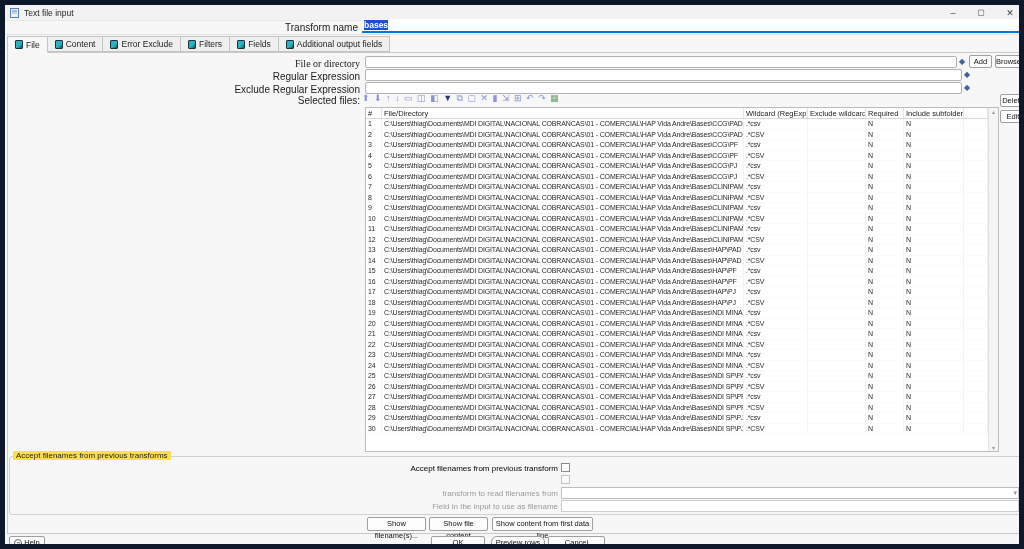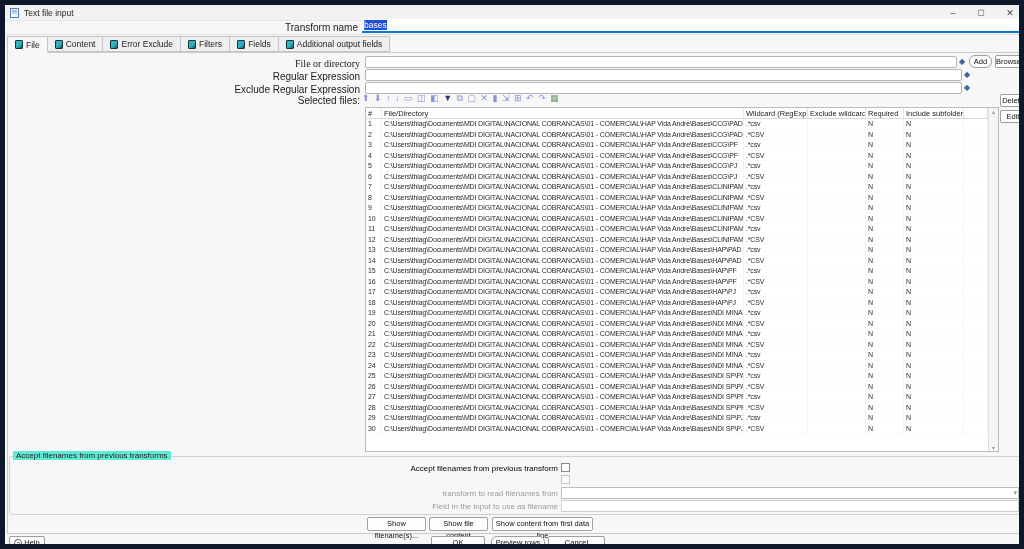--- a/index.html
+++ b/index.html
@@ -12,21 +12,21 @@
   .win-title { position:absolute; left:19px; top:3px; font-size:8.5px; color:#1f1f1f; }
   .winbtn { position:absolute; top:0; height:16px; text-align:center; line-height:16px; font-size:9px; color:#444; }
   .btn-min { left:934px; width:28px; }
   .btn-max { left:962px; width:28px; font-size:8px; }
   .btn-close { left:990px; width:30px; }
 
   
   .rlabel { position:absolute; text-align:right; font-size:10px; color:#1a1a1a; white-space:nowrap; }
   .tname-label { left:250px; top:17px; width:103px; }
   .tname-input { position:absolute; left:357px; top:14px; width:659px; height:14px; background:#fff; border-bottom:2px solid #0078d7; font-size:8.5px; line-height:13px; padding-left:2px; }
-  .tname-input .sel { background:#1d4ed8; color:#fff; }
+  .tname-input .sel { background:#1d4ed8; color:#fff;font-weight:bold; }
   .hdr-sep { position:absolute; left:0; top:29px; width:1024px; height:1px; background:#e0e0e0; }
 
   
   .tabs { position:absolute; left:2px; top:31px; display:flex; align-items:flex-start; z-index:3; }
   .tab { height:16px; display:flex; align-items:center; gap:3px; padding:0 7px; border:1px solid #c4c4c4; border-left:none; background:#efefef; font-size:8.5px; color:#222; }
   .tab:first-child { border-left:1px solid #c4c4c4; }
   .tab.active { height:17px; background:#f7f7f7; border-bottom:1px solid #f7f7f7; }
   .step-ico { display:inline-block; width:8px; height:9px; border:1px solid #16323f; border-radius:1px; background:linear-gradient(135deg,#2bb3c0 55%,#1d4f66); }
   .panel { position:absolute; left:2px; top:47px; width:1019px; height:482px; border:1px solid #c9c9c9; pointer-events:none; }
 
@@ -36,21 +36,21 @@
   .lab-exregex { left:150px; top:79px; width:205px; }
   .lab-selfiles { left:150px; top:90px; width:205px; }
   .tinput { position:absolute; background:#fff; border:1px solid #b4b4b4; border-radius:2px; height:12px; font-size:8px; padding:0 2px; }
   .in-file { left:360px; top:51px; width:592px; }
   .in-regex { left:360px; top:64px; width:597px; }
   .in-exregex { left:360px; top:77px; width:597px; }
   .diamond { position:absolute; font-size:8px; color:#44659b; line-height:8px; }
   .dm1 { left:954px; top:53px; } .dm2 { left:959px; top:66px; } .dm3 { left:959px; top:79px; }
 
   .pbtn { position:absolute; background:#fdfdfd; border:1px solid #9f9f9f; border-radius:2px; font-size:7.5px; color:#111; text-align:center; line-height:11px; height:13px; }
-  .btn-add { left:964px; top:50px; width:23px;border-radius:6px; }
+  .btn-add { left:964px; top:50px; width:23px; }
   .btn-browse { left:990px; top:50px; width:30px; }
   .btn-delete { left:995px; top:89px; width:26px; }
   .btn-edit { left:995px; top:105px; width:26px; }
 
   
   .ticons { position:absolute; left:357px; top:87px; height:12px; display:flex; align-items:center; gap:4.5px; }
   .ticon { font-size:9px; color:#8a93d6; line-height:12px; }
 
   
   .ftable { position:absolute; left:360px; top:102px; width:634px; height:345px; background:#fff; border:1px solid #bcbcbc; }
@@ -59,21 +59,21 @@
   .tbody { position:absolute; left:0; top:11px; right:10px; bottom:0; overflow:hidden; }
   .trow { display:flex; height:10.5px; border-bottom:1px solid #fafafa; }
   .tcell { font-size:7px; letter-spacing:-0.15px; color:#2a2a2a; line-height:10px; padding-left:2px; border-right:1px solid #f2f2f2; overflow:hidden; white-space:nowrap; }
   .c0 { width:16px; } .c1 { width:362px; } .c2 { width:64px; } .c3 { width:58px; } .c4 { width:38px; } .c5 { width:60px; } .c6 { flex:1; }
   .vscroll { position:absolute; right:0; top:0; bottom:0; width:10px; background:#f5f5f5; border-left:1px solid #e0e0e0; }
   .vscroll span { position:absolute; left:0; width:100%; text-align:center; font-size:6px; color:#9a9a9a; }
   .sb-up { top:0; } .sb-dn { bottom:0; }
 
   
   .fieldset { position:absolute; left:4px; top:451px; width:1014px; height:59px; border:1px solid #d0d0d0; border-radius:3px; }
-  .legend { position:absolute; left:8px; top:446px; font-size:8px; color:#222; background:#5eead4; padding:0 3px; }
+  .legend { position:absolute; left:8px; top:446px; font-size:8px; color:#222; background:#fde047; padding:0 3px; }
   .flabel { position:absolute; text-align:right; font-size:8px; white-space:nowrap; left:300px; width:253px; }
   .fl1 { top:459px; color:#000; } .fl2 { top:471px; color:#9b9b9b; } .fl3 { top:484px; color:#9b9b9b; } .fl4 { top:497px; color:#9b9b9b; }
   .chk { position:absolute; left:556px; width:9px; height:9px; background:#fff; border:1px solid #8a8a8a; }
   .chk1 { top:458px; } .chk2 { top:470px; border-color:#c4c4c4; background:#fbfbfb; }
   .combo { position:absolute; left:556px; top:482px; width:458px; height:12px; background:#fff; border:1px solid #bdbdbd; }
   .combo .arr { position:absolute; right:1px; top:0; font-size:7px; color:#999; line-height:10px; }
   .fin4 { position:absolute; left:556px; top:495px; width:458px; height:12px; background:#fff; border:1px solid #cfcfcf; }
 
   
   .btn-showfn { left:362px; top:512px; width:59px; height:14px; line-height:12px; }

